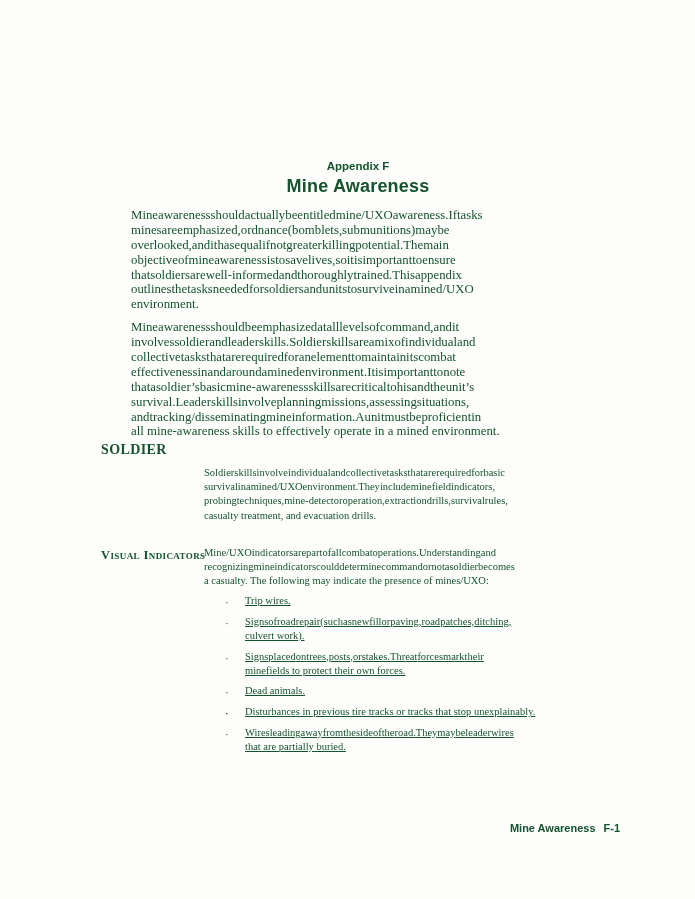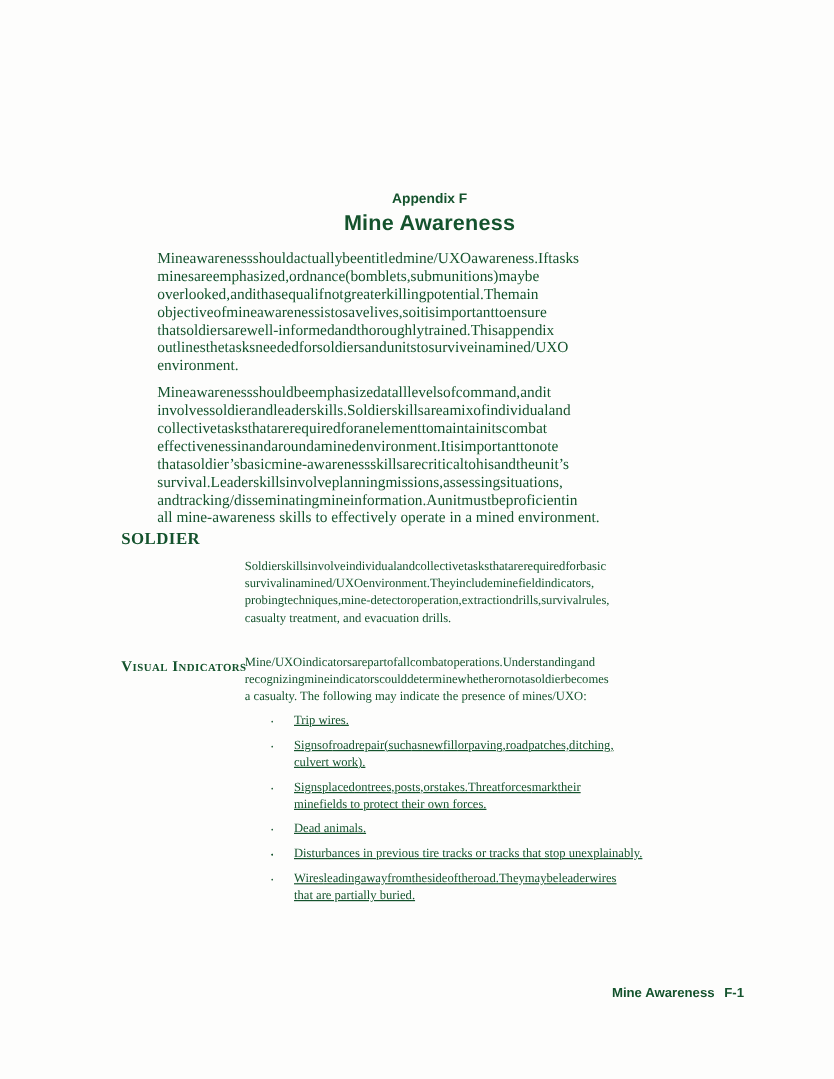--- a/index.html
+++ b/index.html
@@ -319,21 +319,21 @@
         <span>operations.</span>
         <span>Understanding</span>
         <span>and</span>
       </div>
       <div class="line">
         <span>recognizing</span>
         <span>mine</span>
         <span>indicators</span>
         <span>could</span>
         <span>determine</span>
-        <span>whether</span>
+        <span>command</span>
         <span>or</span>
         <span>not</span>
         <span>a</span>
         <span>soldier</span>
         <span>becomes</span>
       </div>
       <div class="line last">a casualty. The following may indicate the presence of mines/UXO:</div>
     </div>
 
   <div class="bullet-list" id="bullets">

